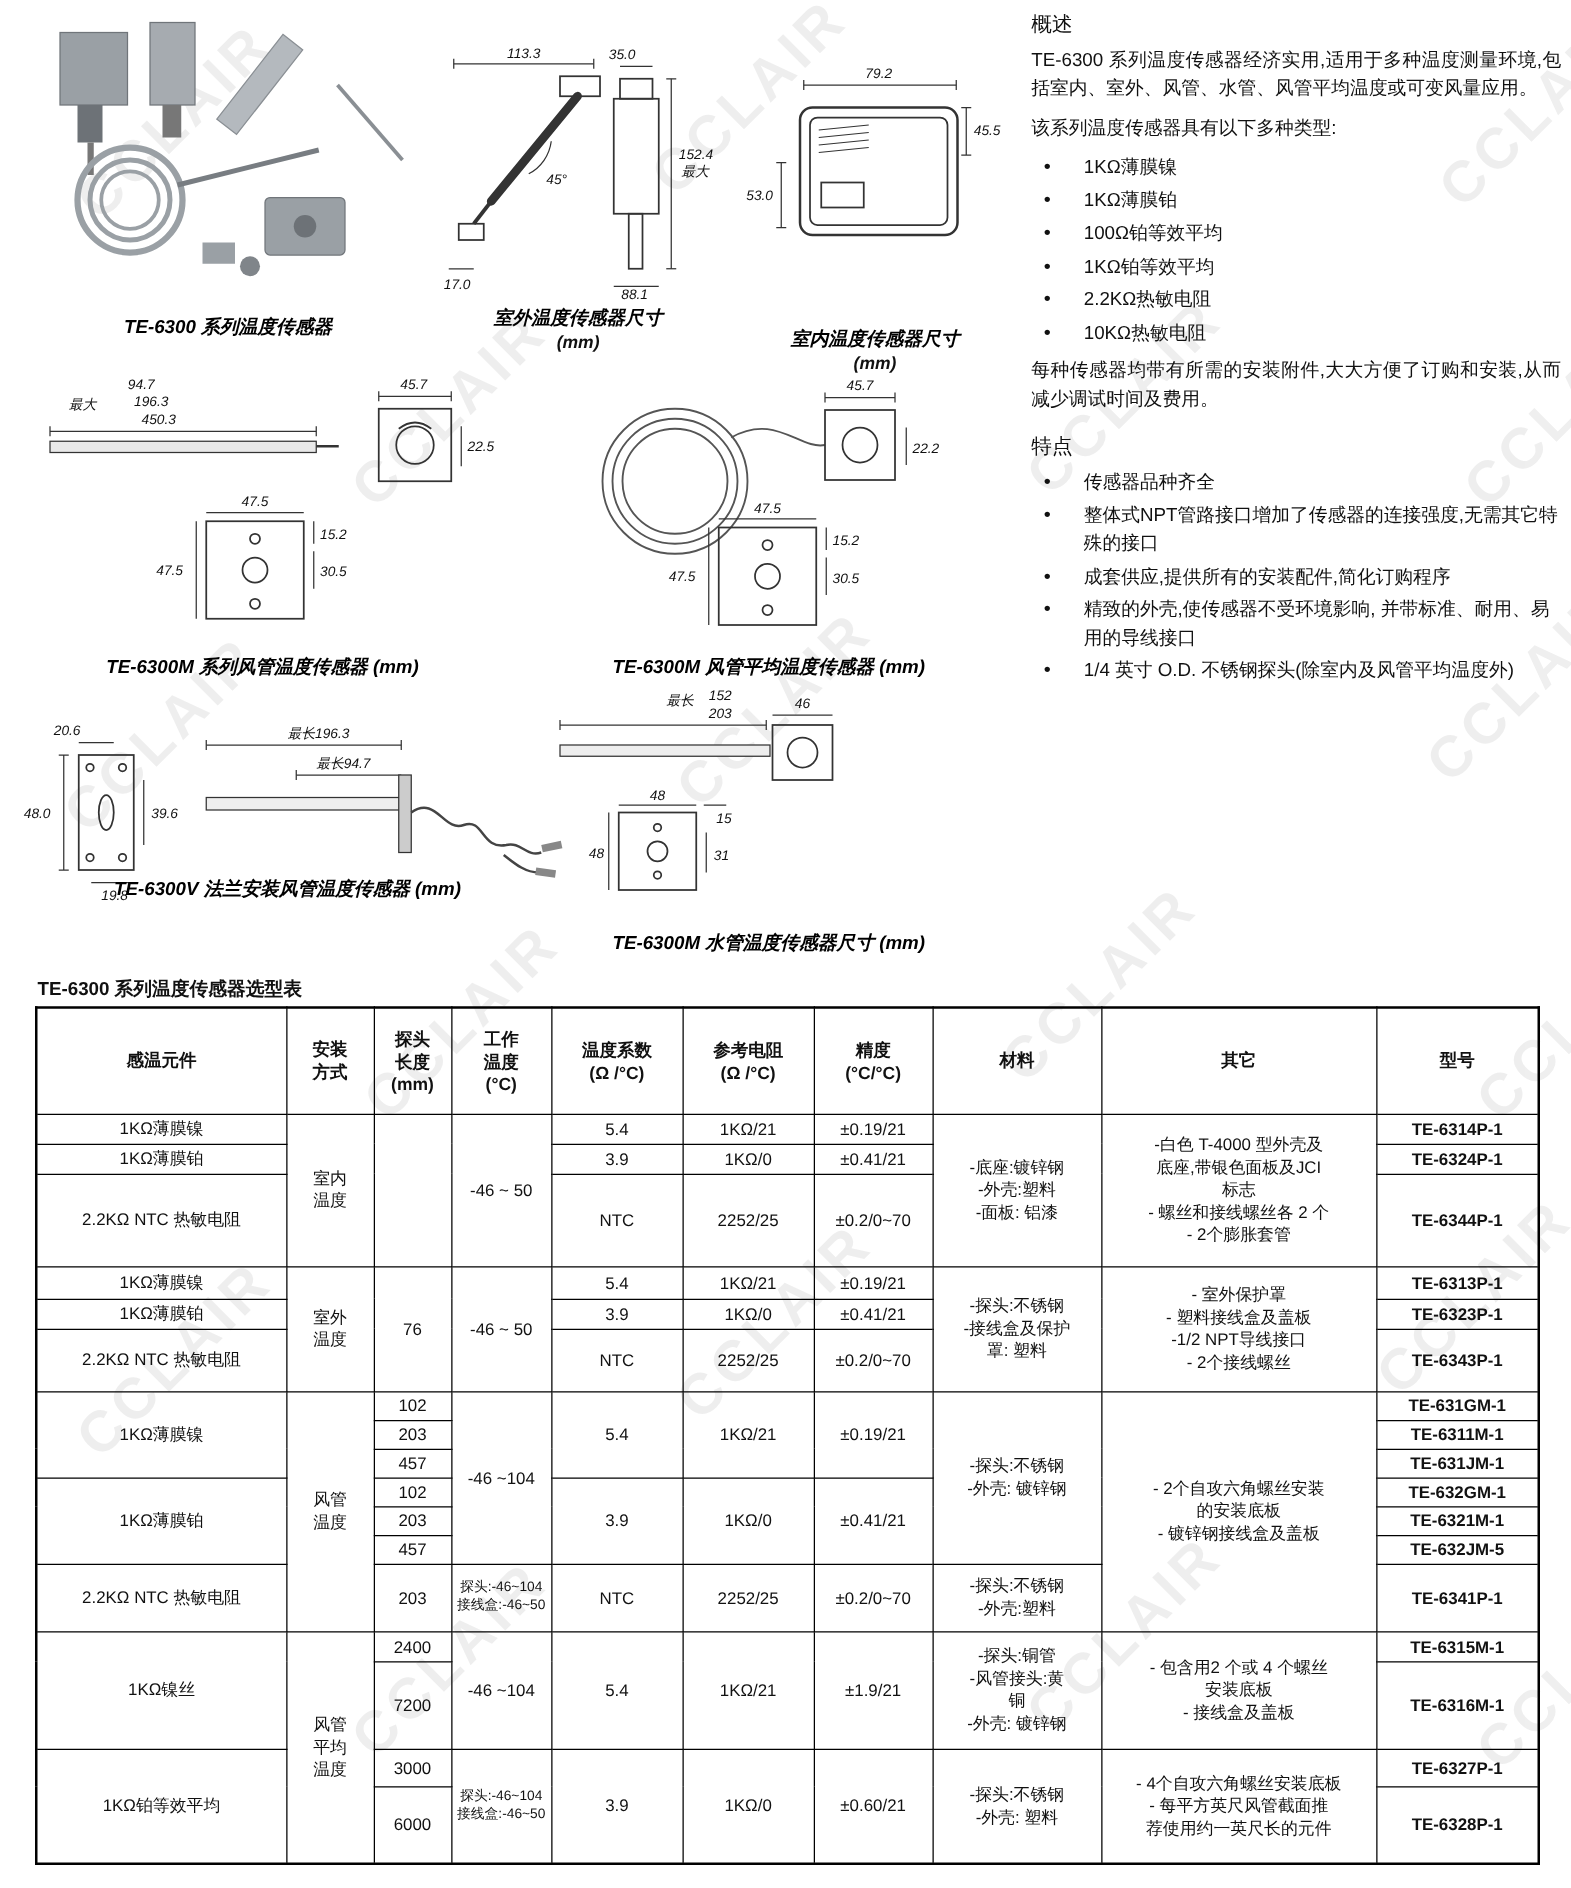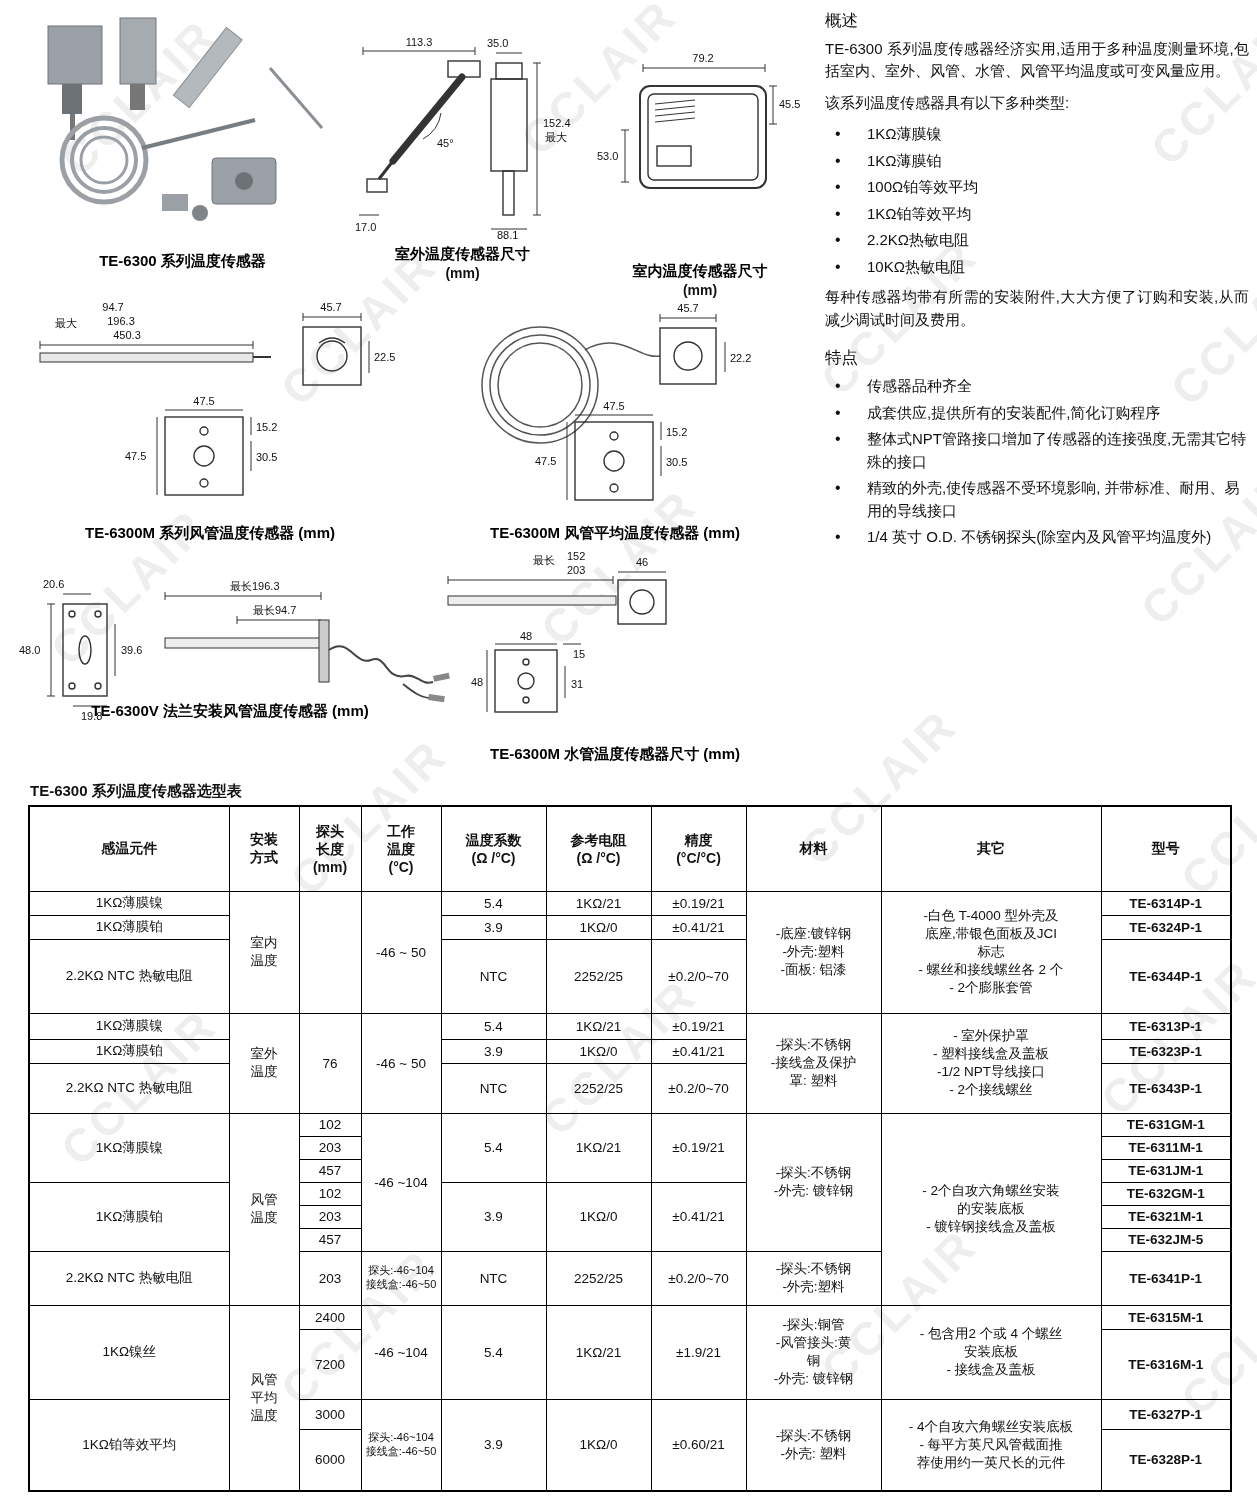--- a/index.html
+++ b/index.html
@@ -1,21 +1,21 @@
 <!DOCTYPE html>
 <html><head>
 <meta charset="utf-8">
 <style>
   * { margin:0; padding:0; box-sizing:border-box; }
   html,body { background:#fff; }
   body {
     width:1257px; height:1510px; position:relative; overflow:hidden;
     font-family:"Liberation Sans", sans-serif; color:#111;
   }
-  .abs { position:absolute; }
+  .abs { position:absolute;font-style:italic; }
   .caption { font-weight:bold; font-size:15px; text-align:center; color:#000; }
   .caption-sub { font-weight:bold; font-size:14px; text-align:center; }
   .watermark {
     position:absolute; font-size:46px; font-weight:bold; color:#9a9a9a;
     opacity:0.16; transform:rotate(-45deg); letter-spacing:4px; pointer-events:none;
     z-index:0;
   }
   .content { position:relative; z-index:1; }
   svg text { font-family:"Liberation Sans", sans-serif; font-size:11px; fill:#111; }
   svg .dim { stroke:#333; stroke-width:1; }
@@ -164,22 +164,22 @@
     <li>1KΩ薄膜铂</li>
     <li>100Ω铂等效平均</li>
     <li>1KΩ铂等效平均</li>
     <li>2.2KΩ热敏电阻</li>
     <li>10KΩ热敏电阻</li>
   </ul>
   <p>每种传感器均带有所需的安装附件,大大方便了订购和安装,从而减少调试时间及费用。</p>
   <h2 style="margin-top:14px">特点</h2>
   <ul class="dotlist">
     <li>传感器品种齐全</li>
+    <li>整体式NPT管路接口增加了传感器的连接强度,无需其它特殊的接口</li>
     <li>成套供应,提供所有的安装配件,简化订购程序</li>
-    <li>整体式NPT管路接口增加了传感器的连接强度,无需其它特殊的接口</li>
     <li>精致的外壳,使传感器不受环境影响, 并带标准、耐用、易用的导线接口</li>
     <li>1/4 英寸 O.D. 不锈钢探头(除室内及风管平均温度外)</li>
   </ul>
 </div>
 
 <div class="abs" style="left:25px;top:295px;width:375px;height:225px">
   <svg width="375" height="225" viewBox="0 0 375 225">
     <text x="88" y="16" text-anchor="middle">94.7</text>
     <text x="96" y="30" text-anchor="middle">196.3</text>
     <text x="102" y="44" text-anchor="middle">450.3</text>

